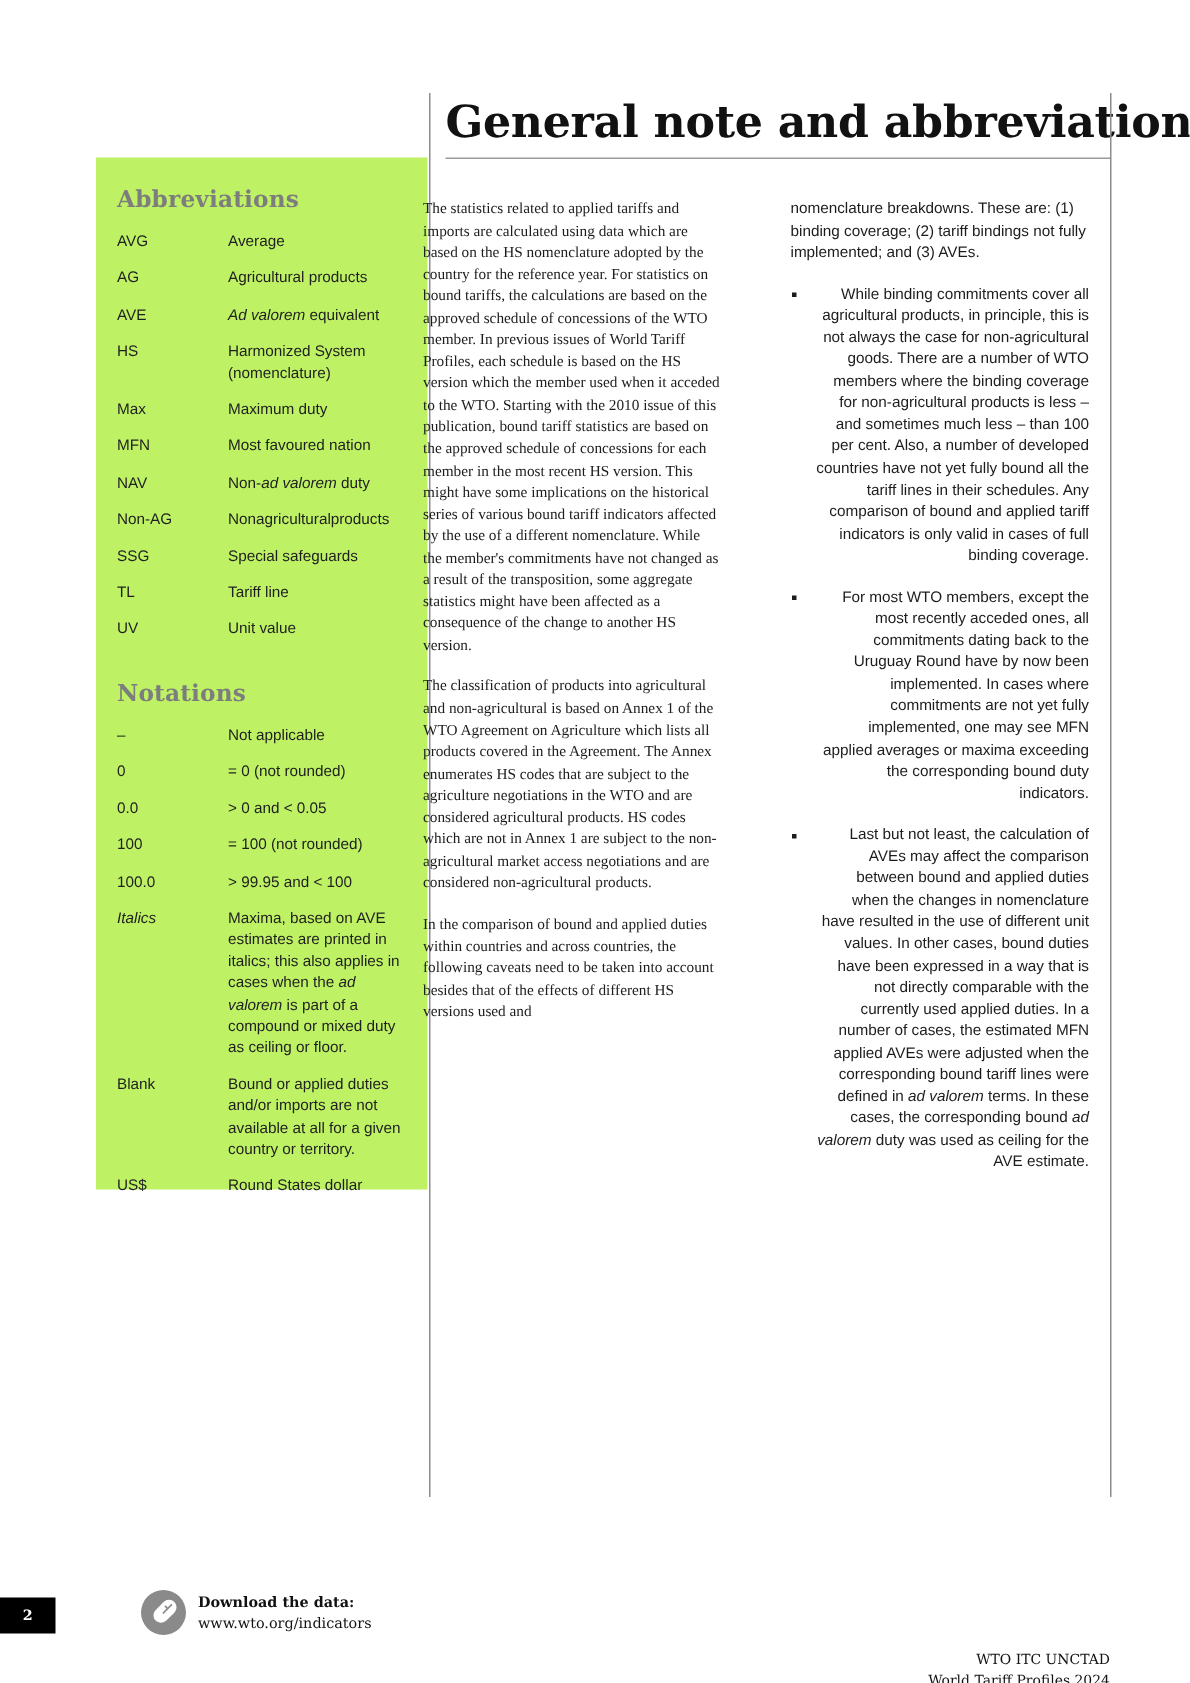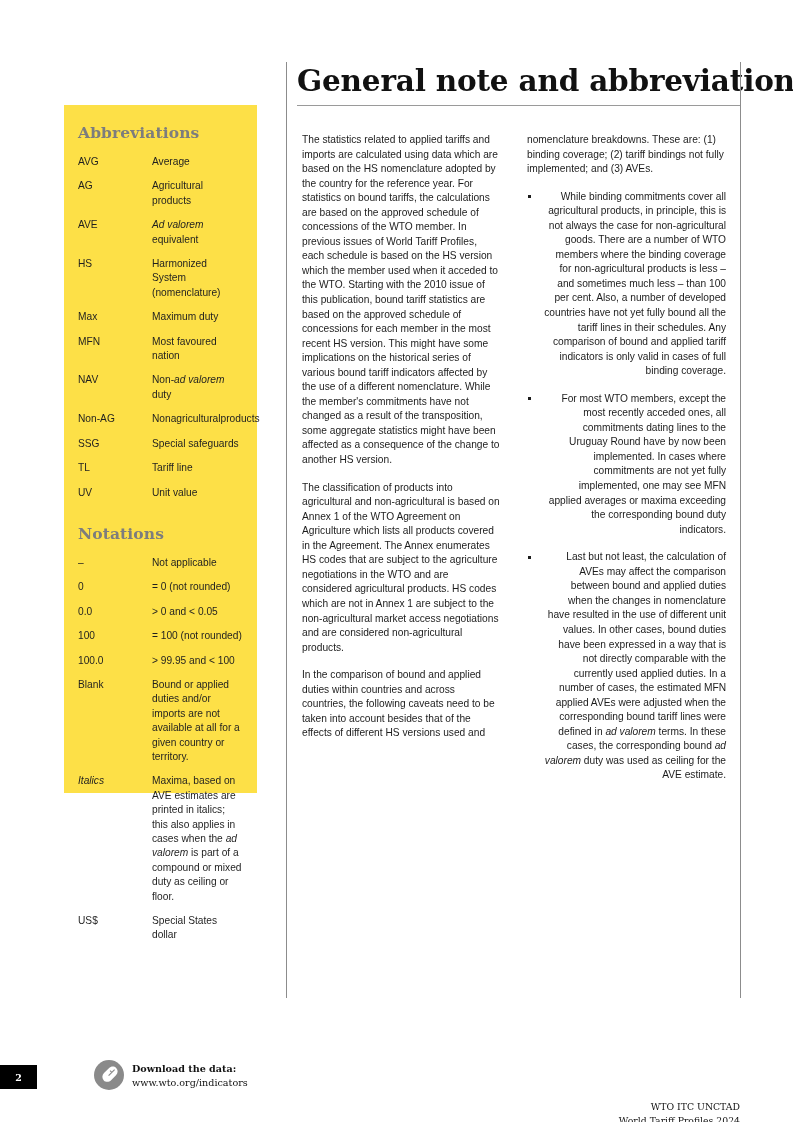--- a/index.html
+++ b/index.html
@@ -46,23 +46,23 @@
     background: #8c8c8c;
   }
   .vrule-left  { left: 286px; top: 62px; height: 936px; }
   .vrule-right { left: 740px; top: 62px; height: 936px; }
 
   
   .sidebar {
     position: absolute;
     left: 64px;
     top: 105px;
-    width: 193px;
+    width: 221px;
     height: 688px;
-    background: #fde047;
+    background: #bef264;
     box-sizing: border-box;
     padding: 18px 14px 0 14px;
   }
   .panel-head {
     font-family: "DejaVu Serif", "Liberation Serif", serif;
     font-size: 15.5px;
     font-weight: 700;
     color: #7d7d7d;
     margin: 0 0 13px 0;
     letter-spacing: 0.1px;
@@ -92,21 +92,21 @@
   
   .col {
     position: absolute;
     top: 133px;
     width: 199px;
     font-size: 10.2px;
     line-height: 14.55px;
     color: #1c1c1c;
     text-align: left;
   }
-  .col-1 { left: 302px; }
+  .col-1 { left: 282px; font-family: Liberation Serif, serif; }
   .col-2 { left: 527px; }
   .col p { margin: 0 0 13px 0; }
 
   .bullet-list { margin: 0; padding: 0; list-style: none; text-align: right; }
   .bullet-item {
     position: relative;
     padding-left: 17px;
     margin-bottom: 13px;
   }
   .bullet-item::before {
@@ -246,45 +246,45 @@
       </div>
       <div class="def-row">
         <div class="def-term">100</div>
         <div class="def-desc">= 100 (not rounded)</div>
       </div>
       <div class="def-row">
         <div class="def-term">100.0</div>
         <div class="def-desc">&gt; 99.95 and &lt; 100</div>
       </div>
       <div class="def-row">
+        <div class="def-term"><i>Italics</i></div>
+        <div class="def-desc">Maxima, based on AVE estimates are printed in italics; this also applies in cases when the <i>ad valorem</i> is part of a compound or mixed duty as ceiling or floor.</div>
+      </div>
+      <div class="def-row">
         <div class="def-term">Blank</div>
         <div class="def-desc">Bound or applied duties and/or imports are not available at all for a given country or territory.</div>
       </div>
       <div class="def-row">
-        <div class="def-term"><i>Italics</i></div>
-        <div class="def-desc">Maxima, based on AVE estimates are printed in italics; this also applies in cases when the <i>ad valorem</i> is part of a compound or mixed duty as ceiling or floor.</div>
-      </div>
-      <div class="def-row">
         <div class="def-term">US$</div>
-        <div class="def-desc">Special States dollar</div>
+        <div class="def-desc">Round States dollar</div>
       </div>
     </div>
 </aside>
 
 <div class="col col-1" id="col-one">
     <p>The statistics related to applied tariffs and imports are calculated using data which are based on the HS nomenclature adopted by the country for the reference year. For statistics on bound tariffs, the calculations are based on the approved schedule of concessions of the WTO member. In previous issues of World Tariff Profiles, each schedule is based on the HS version which the member used when it acceded to the WTO. Starting with the 2010 issue of this publication, bound tariff statistics are based on the approved schedule of concessions for each member in the most recent HS version. This might have some implications on the historical series of various bound tariff indicators affected by the use of a different nomenclature. While the member's commitments have not changed as a result of the transposition, some aggregate statistics might have been affected as a consequence of the change to another HS version.</p>
     <p>The classification of products into agricultural and non-agricultural is based on Annex 1 of the WTO Agreement on Agriculture which lists all products covered in the Agreement. The Annex enumerates HS codes that are subject to the agriculture negotiations in the WTO and are considered agricultural products. HS codes which are not in Annex 1 are subject to the non-agricultural market access negotiations and are considered non-agricultural products.</p>
     <p>In the comparison of bound and applied duties within countries and across countries, the following caveats need to be taken into account besides that of the effects of different HS versions used and</p>
   </div>
 
 <div class="col col-2">
   <p>nomenclature breakdowns. These are: (1) binding coverage; (2) tariff bindings not fully implemented; and (3) AVEs.</p>
   <ul class="bullet-list" id="col-two-bullets">
       <li class="bullet-item">While binding commitments cover all agricultural products, in principle, this is not always the case for non-agricultural goods. There are a number of WTO members where the binding coverage for non-agricultural products is less – and sometimes much less – than 100 per cent. Also, a number of developed countries have not yet fully bound all the tariff lines in their schedules. Any comparison of bound and applied tariff indicators is only valid in cases of full binding coverage.</li>
-      <li class="bullet-item">For most WTO members, except the most recently acceded ones, all commitments dating lines to the Uruguay Round have by now been implemented. In cases where commitments are not yet fully implemented, one may see MFN applied averages or maxima exceeding the corresponding bound duty indicators.</li>
+      <li class="bullet-item">For most WTO members, except the most recently acceded ones, all commitments dating back to the Uruguay Round have by now been implemented. In cases where commitments are not yet fully implemented, one may see MFN applied averages or maxima exceeding the corresponding bound duty indicators.</li>
       <li class="bullet-item">Last but not least, the calculation of AVEs may affect the comparison between bound and applied duties when the changes in nomenclature have resulted in the use of different unit values. In other cases, bound duties have been expressed in a way that is not directly comparable with the currently used applied duties. In a number of cases, the estimated MFN applied AVEs were adjusted when the corresponding bound tariff lines were defined in <i>ad valorem</i> terms. In these cases, the corresponding bound <i>ad valorem</i> duty was used as ceiling for the AVE estimate.</li>
     </ul>
 </div>
 
 <div class="page-number">2</div>
 
 <div class="download-block">
   <span class="mouse-icon">
     <svg viewBox="0 0 30 30" width="30" height="30" aria-hidden="true">
       <circle cx="15" cy="15" r="15" fill="#8a8a8a"></circle>

